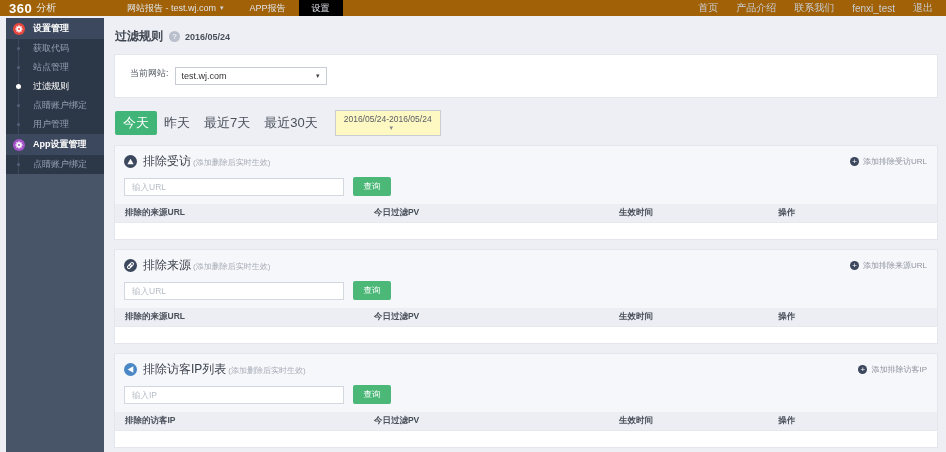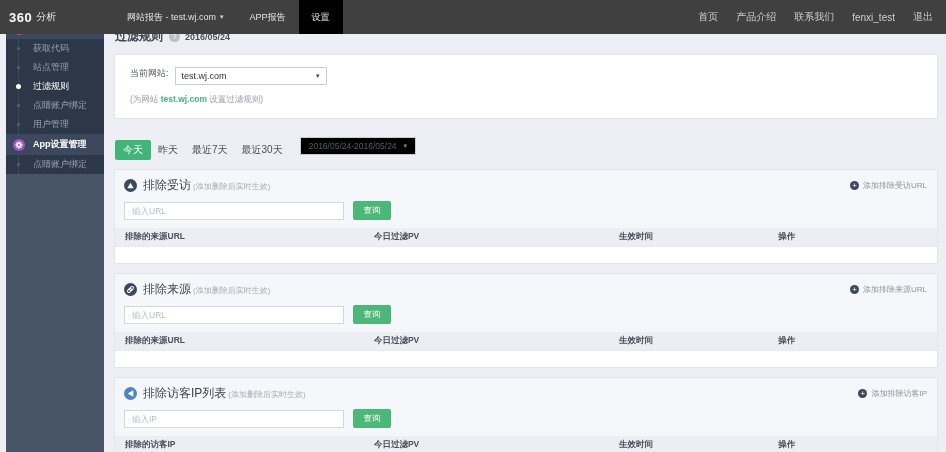--- a/index.html
+++ b/index.html
@@ -2,21 +2,21 @@
 <html><head>
 <meta charset="utf-8">
 <style>
   * { margin:0; padding:0; box-sizing:border-box; }
   html,body { width:946px; height:452px; }
   body {
     font-family:"Liberation Sans","DejaVu Sans",sans-serif;
     background:#edeff4; overflow:hidden; position:relative;
   }
   
-  .topbar { position:absolute; top:0; left:0; right:0; height:34px; background:#404040;
+  .topbar { position:absolute; top:0; left:0; right:0; height:16px; background:#a16207;
             display:flex; align-items:stretch; z-index:5; }
   .logo { display:flex; align-items:center; padding-left:9px; width:96px; }
   .logo-360 { font-weight:bold; font-size:13px; color:#fff; letter-spacing:.5px; }
   .logo-fx { font-size:10px; color:#e9ebef; margin-left:4px; }
   .topnav { display:flex; margin-left:18px; }
   .topnav-item { font-size:9px; display:flex; align-items:center; padding:0 13px;
                  color:#dfe2e7; cursor:pointer; white-space:nowrap; }
   .topnav-item.active { background:#000; }
   .caret { font-size:7px; margin-left:4px; color:#cfd3da; }
   .topright { margin-left:auto; display:flex; padding-right:4px; }
@@ -50,24 +50,24 @@
                margin-bottom:12px; }
   .site-row { display:flex; }
   .site-label { font-size:9px; color:#555b64; margin-right:6px; }
   .select-box { width:152px; height:18px; border:1px solid #c7ccd5; background:#fff;
                 display:flex; align-items:center; justify-content:space-between;
                 font-size:9px; color:#333; padding:0 6px; cursor:pointer; }
   .select-caret { font-size:7px; color:#444; }
   .site-note { font-size:8.5px; color:#9aa1ad; margin-top:9px; }
   .green { color:#41b478; font-weight:bold; }
   .filters { display:flex; align-items:center; margin:0 0 9px 1px; }
-  .tab { font-size:10px; color:#4a505a; padding:3px 7px; cursor:pointer;margin-top:9px; }
+  .tab { font-size:13px; color:#4a505a; padding:3px 7px; cursor:pointer; }
   .tab.active { background:#41b478; color:#fff; border-radius:2px; padding:3px 8px; }
-  .range-box { margin-left:10px; background:#000000; border:1px solid #c7ccd5; font-size:8.5px;
-               color:#565c66; padding:3px 8px; display:flex; align-items:center; cursor:pointer; }
+  .range-box { margin-left:10px; background:#fef9c3; border:1px solid #c7ccd5; font-size:8.5px;
+               color:#565c66; padding:3px 8px; display:flex; align-items:center; cursor:pointer;flex-direction:column; }
   .range-caret { font-size:7px; margin-left:7px; color:#888; }
   .section { background:#f6f7fa; border:1px solid #e3e6ec; margin-bottom:9px; }
   .sec-head { display:flex; align-items:center; padding:7px 10px 6px 9px; }
   .sec-icon { width:13px; height:13px; border-radius:50%; flex:none;
               display:flex; align-items:center; justify-content:center; margin-right:6px; }
   .sec-title { font-size:12px; font-weight:normal; color:#3c424d; }
   .sec-hint { font-size:8px; color:#a7adb8; margin-left:2px; padding-top:1px; }
   .sec-add { margin-left:auto; display:flex; align-items:center; font-size:8px;
              color:#8d939e; cursor:pointer; }
   .add-icon { width:9px; height:9px; border-radius:50%; background:#3c485d; color:#fff;
@@ -183,23 +183,20 @@
   </div>
 
   <div class="site-card">
     <div class="site-row">
       <span class="site-label">当前网站:</span>
       <div class="select-box">
         <span>test.wj.com</span>
         <span class="select-caret">▾</span>
       </div>
     </div>
-    <div class="site-note">
-      <span>(为网站 </span><span class="green">test.wj.com</span><span> 设置过滤规则)</span>
-    </div>
   </div>
 
   <div class="filters">
     <span class="tab active">今天</span>
     <span class="tab">昨天</span>
     <span class="tab">最近7天</span>
     <span class="tab">最近30天</span>
     <div class="range-box">
       <span>2016/05/24-2016/05/24</span>
       <span class="range-caret">▾</span>

